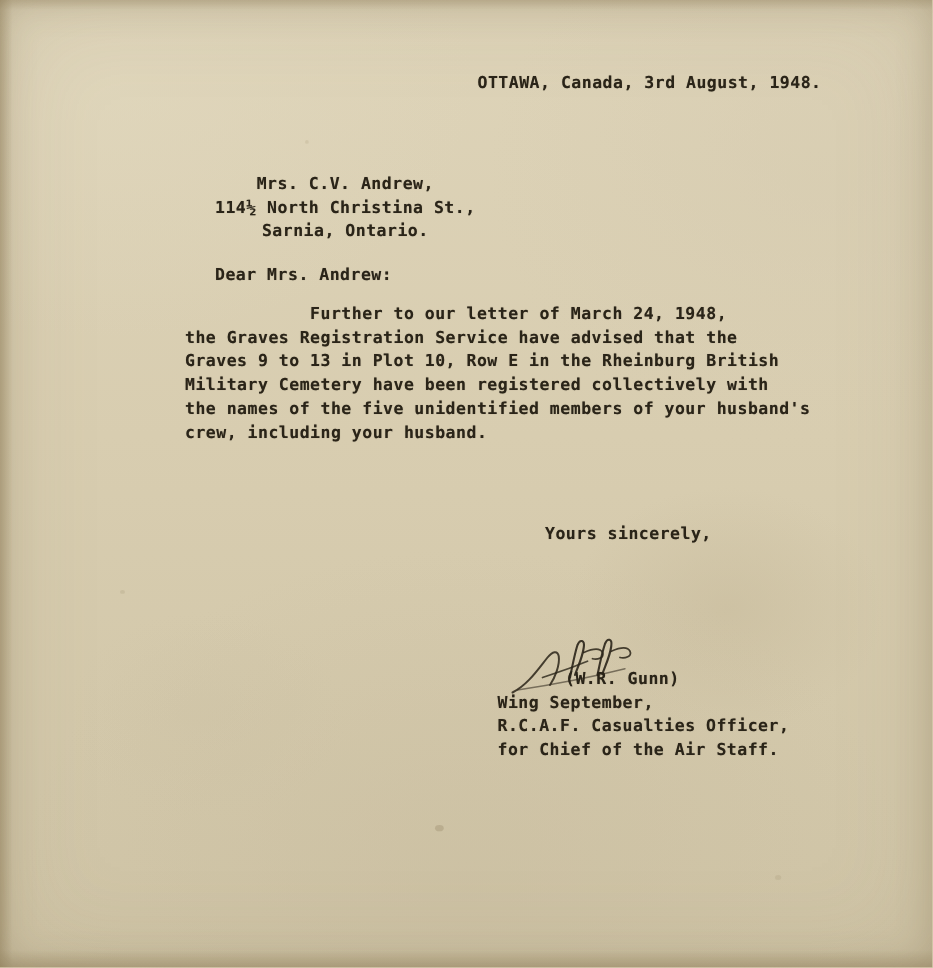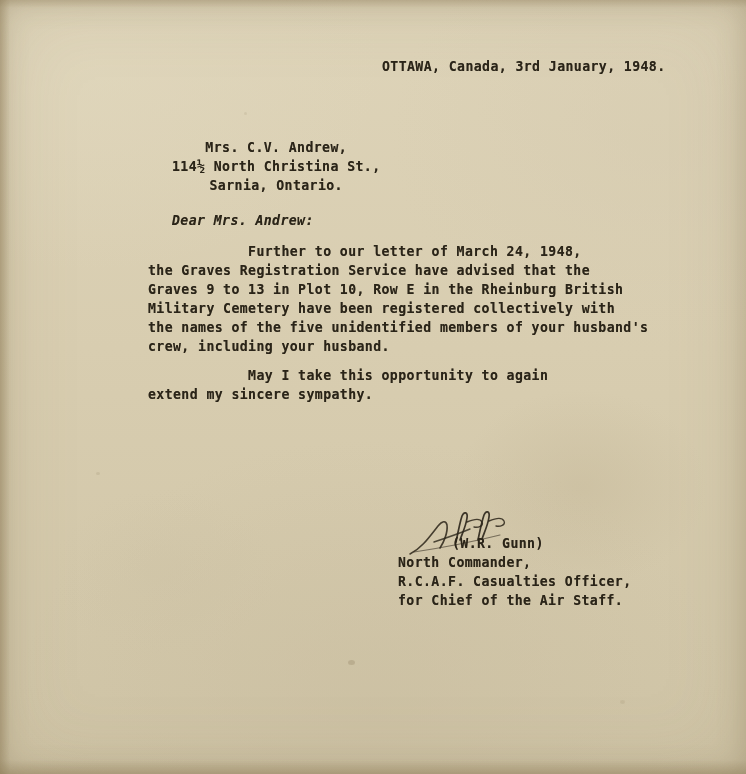--- a/index.html
+++ b/index.html
@@ -74,21 +74,21 @@
     font-size: 13.2px;
     line-height: 19px;
     letter-spacing: 0.4px;
     font-weight: 700;
     white-space: pre;
     text-shadow: 0 0 0.6px rgba(40,34,22,0.45);
   }
 
   #datum { left: 382px; top: 57px; }
   #addressee { left: 172px; top: 138px; text-align: center; }
-  #salutation { left: 172px; top: 211px; font-style: italic; }
+  #salutation { left: 172px; top: 211px; }
   #body1 { left: 148px; top: 242px; }
   #body2 { left: 148px; top: 366px; }
   #closing { left: 436px; top: 418px; }
   #sig-name { left: 452px; top: 534px; }
   #sig-block { left: 398px; top: 553px; }
 
   
   #signature {
     position: absolute;
     left: 404px;
@@ -107,50 +107,49 @@
   <div id="edge-top"></div>
   <div id="edge-left"></div>
   <div id="edge-bottom"></div>
   <div id="edges"></div>
 
   <div class="speck" style="left:348px;top:660px;width:7px;height:5px;"></div>
   <div class="speck" style="left:96px;top:472px;width:4px;height:3px;opacity:.6;"></div>
   <div class="speck" style="left:620px;top:700px;width:5px;height:4px;opacity:.5;"></div>
   <div class="speck" style="left:244px;top:112px;width:3px;height:3px;opacity:.5;"></div>
 
-  <div class="tw" id="datum">OTTAWA, Canada, 3rd January, 1948.</div>
+  <div class="tw" id="datum">OTTAWA, Canada, 3rd August, 1948.</div>
 
   <div class="tw" id="addressee">Mrs. C.V. Andrew,
 114½ North Christina St.,
 Sarnia, Ontario.</div>
 
   <div class="tw" id="salutation">Dear Mrs. Andrew:</div>
 
   <div class="tw" id="body1">            Further to our letter of March 24, 1948,
 the Graves Registration Service have advised that the
 Graves 9 to 13 in Plot 10, Row E in the Rheinburg British
 Military Cemetery have been registered collectively with
 the names of the five unidentified members of your husband's
 crew, including your husband.</div>
 
-  <div class="tw" id="body2">            May I take this opportunity to again
-extend my sincere sympathy.</div>
 
+  <div class="tw" id="closing">Yours sincerely,</div>
 
   <div id="signature">
     <svg width="150" height="52" viewBox="0 0 150 52" fill="none" xmlns="http://www.w3.org/2000/svg">
       <path d="M6 46 C 18 40, 26 28, 34 18 C 38 13, 42 12, 43 17 C 44 24, 40 34, 36 40" stroke="#2b2519" stroke-width="1.6" stroke-linecap="round" fill="none" opacity="0.85"></path>
       <path d="M30 34 C 42 30, 54 26, 66 21" stroke="#2b2519" stroke-width="1.4" stroke-linecap="round" fill="none" opacity="0.8"></path>
       <path d="M52 34 C 54 24, 56 14, 58 8 C 60 3, 64 4, 63 10 C 62 18, 58 26, 56 32" stroke="#2b2519" stroke-width="1.7" stroke-linecap="round" fill="none" opacity="0.9"></path>
       <path d="M63 14 C 70 11, 76 10, 78 14 C 80 18, 74 20, 70 19" stroke="#2b2519" stroke-width="1.4" stroke-linecap="round" fill="none" opacity="0.85"></path>
       <path d="M74 32 C 76 22, 78 13, 80 7 C 82 2, 86 3, 85 9 C 84 17, 80 25, 78 31" stroke="#2b2519" stroke-width="1.7" stroke-linecap="round" fill="none" opacity="0.9"></path>
       <path d="M85 13 C 92 10, 98 9, 100 13 C 102 17, 96 19, 92 18" stroke="#2b2519" stroke-width="1.4" stroke-linecap="round" fill="none" opacity="0.85"></path>
       <path d="M10 44 C 30 41, 60 36, 96 27" stroke="#2b2519" stroke-width="1.1" stroke-linecap="round" fill="none" opacity="0.55"></path>
     </svg>
   </div>
 
   <div class="tw" id="sig-name">(W.R. Gunn)</div>
 
-  <div class="tw" id="sig-block">North Commander,
+  <div class="tw" id="sig-block">Wing September,
 R.C.A.F. Casualties Officer,
 for Chief of the Air Staff.</div>
 
 </div>
 
 </body></html>

